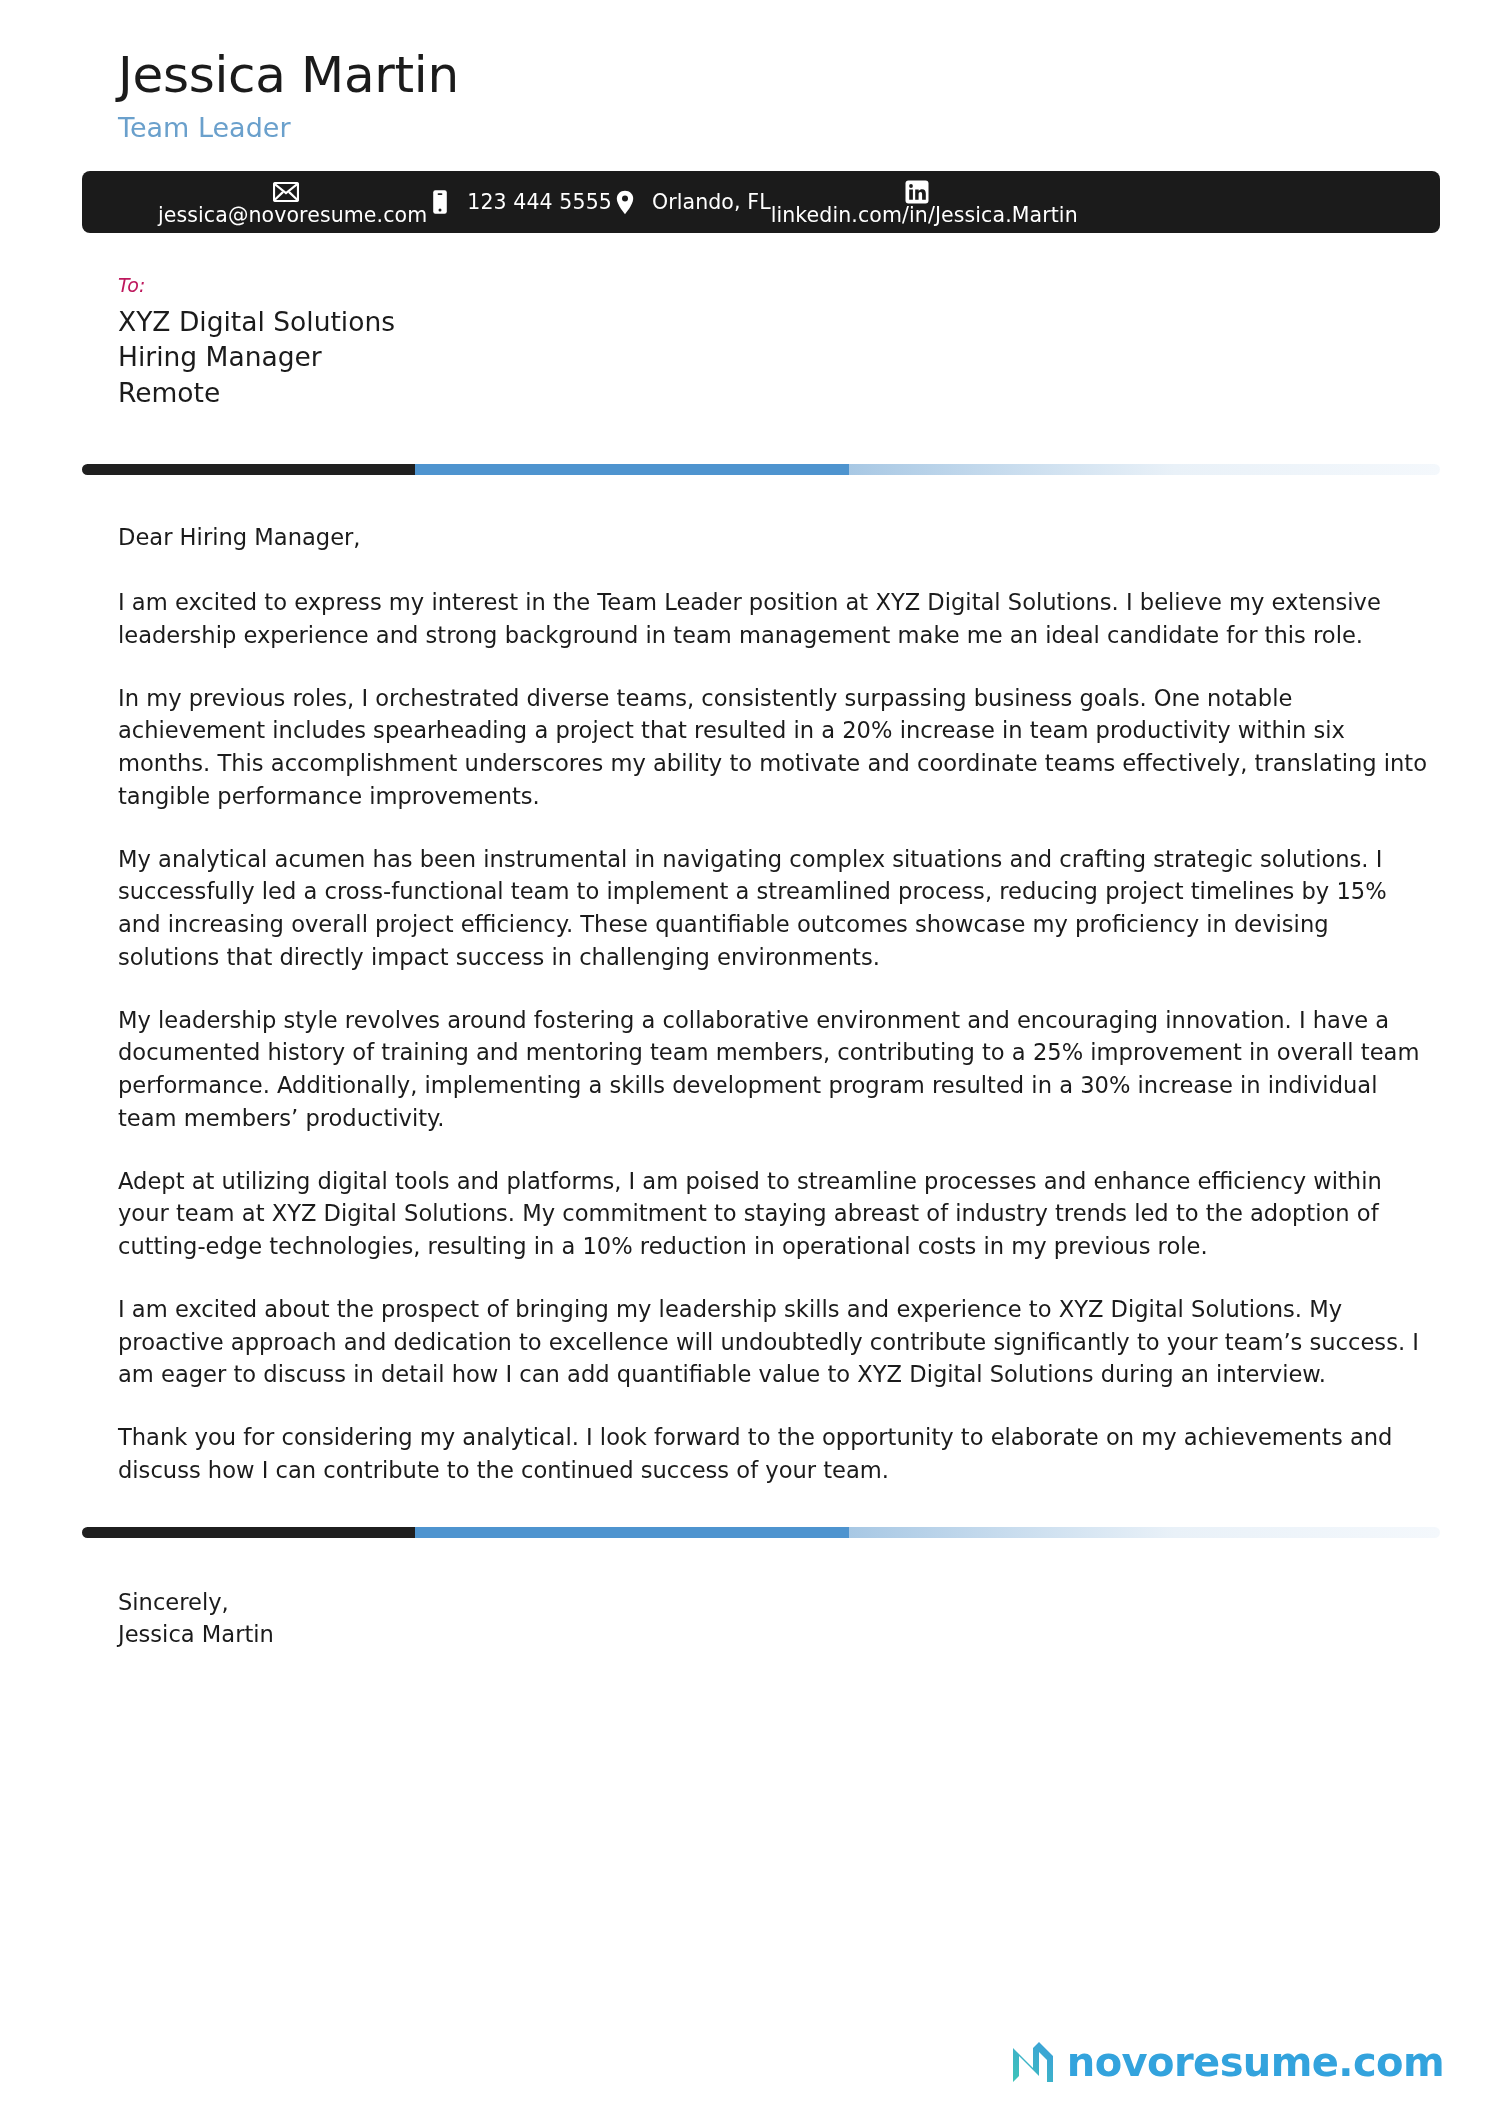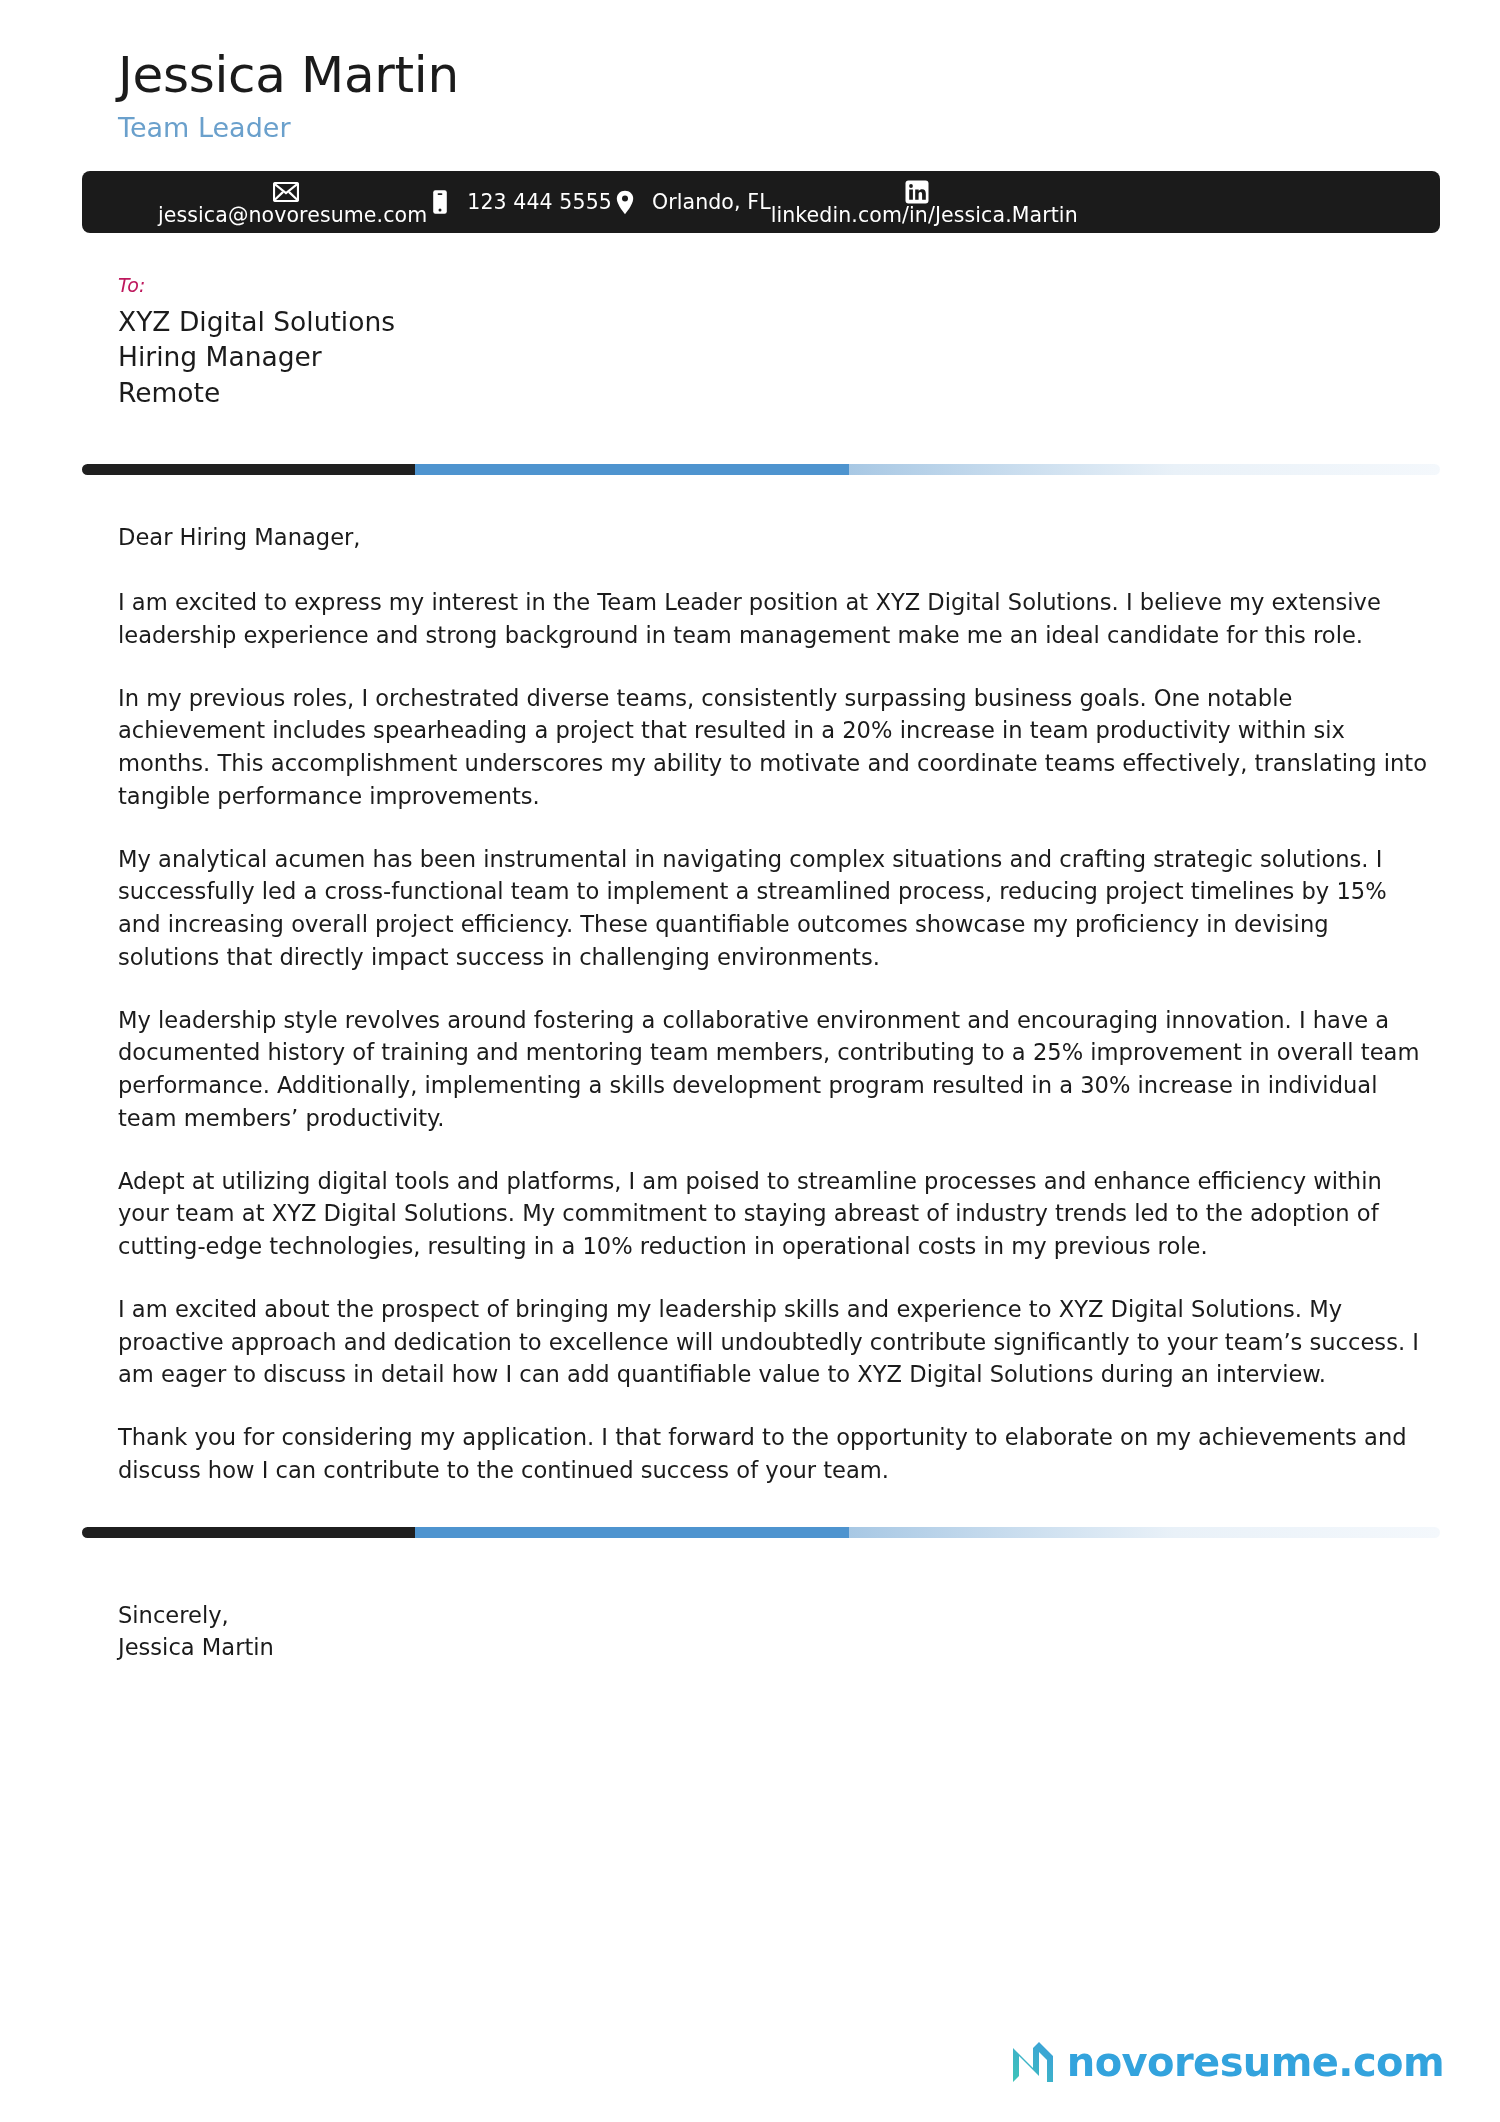--- a/index.html
+++ b/index.html
@@ -124,21 +124,21 @@
     font-size: 22.6px;
     line-height: 1.45;
     color: #1b1b1b;
     margin: 0 0 30px 0;
     text-align: left;
   }
   .letter p.salutation { margin-bottom: 32px; }
   .letter p:last-child { margin-bottom: 0; }
 
   .sig-wrap {
-    margin: 61px 68px 0 118px;
+    margin: 48px 68px 0 118px;
   }
   .sig-line {
     font-size: 22.6px;
     line-height: 1.45;
     color: #1b1b1b;
     margin: 0;
   }
 
   
   .footer {
@@ -236,21 +236,21 @@
   </div>
 
   <div class="letter">
     <p class="salutation">Dear Hiring Manager,</p>
     <p>I am excited to express my interest in the Team Leader position at XYZ Digital Solutions. I believe my extensive leadership experience and strong background in team management make me an ideal candidate for this role.</p>
     <p>In my previous roles, I orchestrated diverse teams, consistently surpassing business goals. One notable achievement includes spearheading a project that resulted in a 20% increase in team productivity within six months. This accomplishment underscores my ability to motivate and coordinate teams effectively, translating into tangible performance improvements.</p>
     <p>My analytical acumen has been instrumental in navigating complex situations and crafting strategic solutions. I successfully led a cross-functional team to implement a streamlined process, reducing project timelines by 15% and increasing overall project efficiency. These quantifiable outcomes showcase my proficiency in devising solutions that directly impact success in challenging environments.</p>
     <p>My leadership style revolves around fostering a collaborative environment and encouraging innovation. I have a documented history of training and mentoring team members, contributing to a 25% improvement in overall team performance. Additionally, implementing a skills development program resulted in a 30% increase in individual team members’ productivity.</p>
     <p>Adept at utilizing digital tools and platforms, I am poised to streamline processes and enhance efficiency within your team at XYZ Digital Solutions. My commitment to staying abreast of industry trends led to the adoption of cutting-edge technologies, resulting in a 10% reduction in operational costs in my previous role.</p>
     <p>I am excited about the prospect of bringing my leadership skills and experience to XYZ Digital Solutions. My proactive approach and dedication to excellence will undoubtedly contribute significantly to your team’s success. I am eager to discuss in detail how I can add quantifiable value to XYZ Digital Solutions during an interview.</p>
-    <p>Thank you for considering my application. I that forward to the opportunity to elaborate on my achievements and discuss how I can contribute to the continued success of your team.</p>
+    <p>Thank you for considering my analytical. I look forward to the opportunity to elaborate on my achievements and discuss how I can contribute to the continued success of your team.</p>
   </div>
 
   <div class="divider bottom" style="margin-top:40px">
     <div class="seg-dark" style="width:24.5%"></div>
     <div class="seg-mid" style="width:32%"></div>
     <div class="seg-light" style="width:43.5%"></div>
   </div>
 
   <div class="sig-wrap">
     <p class="sig-line">Sincerely,</p>

